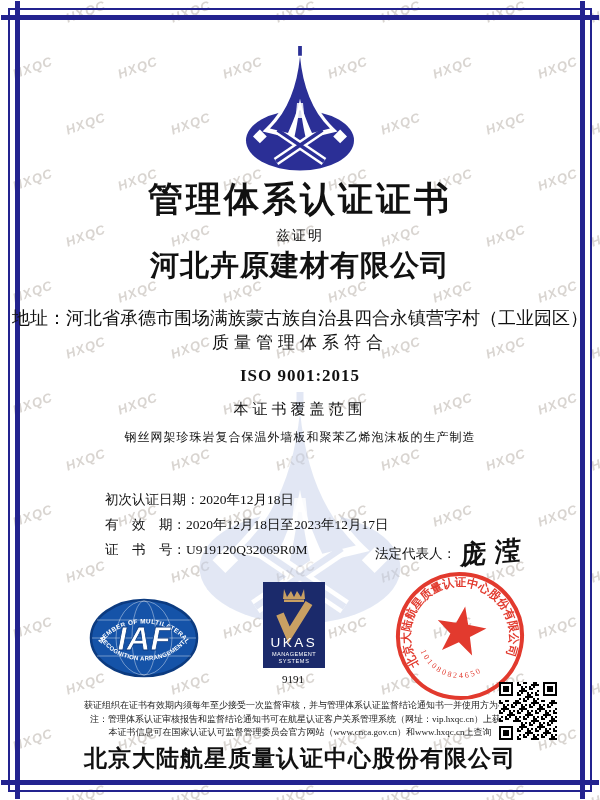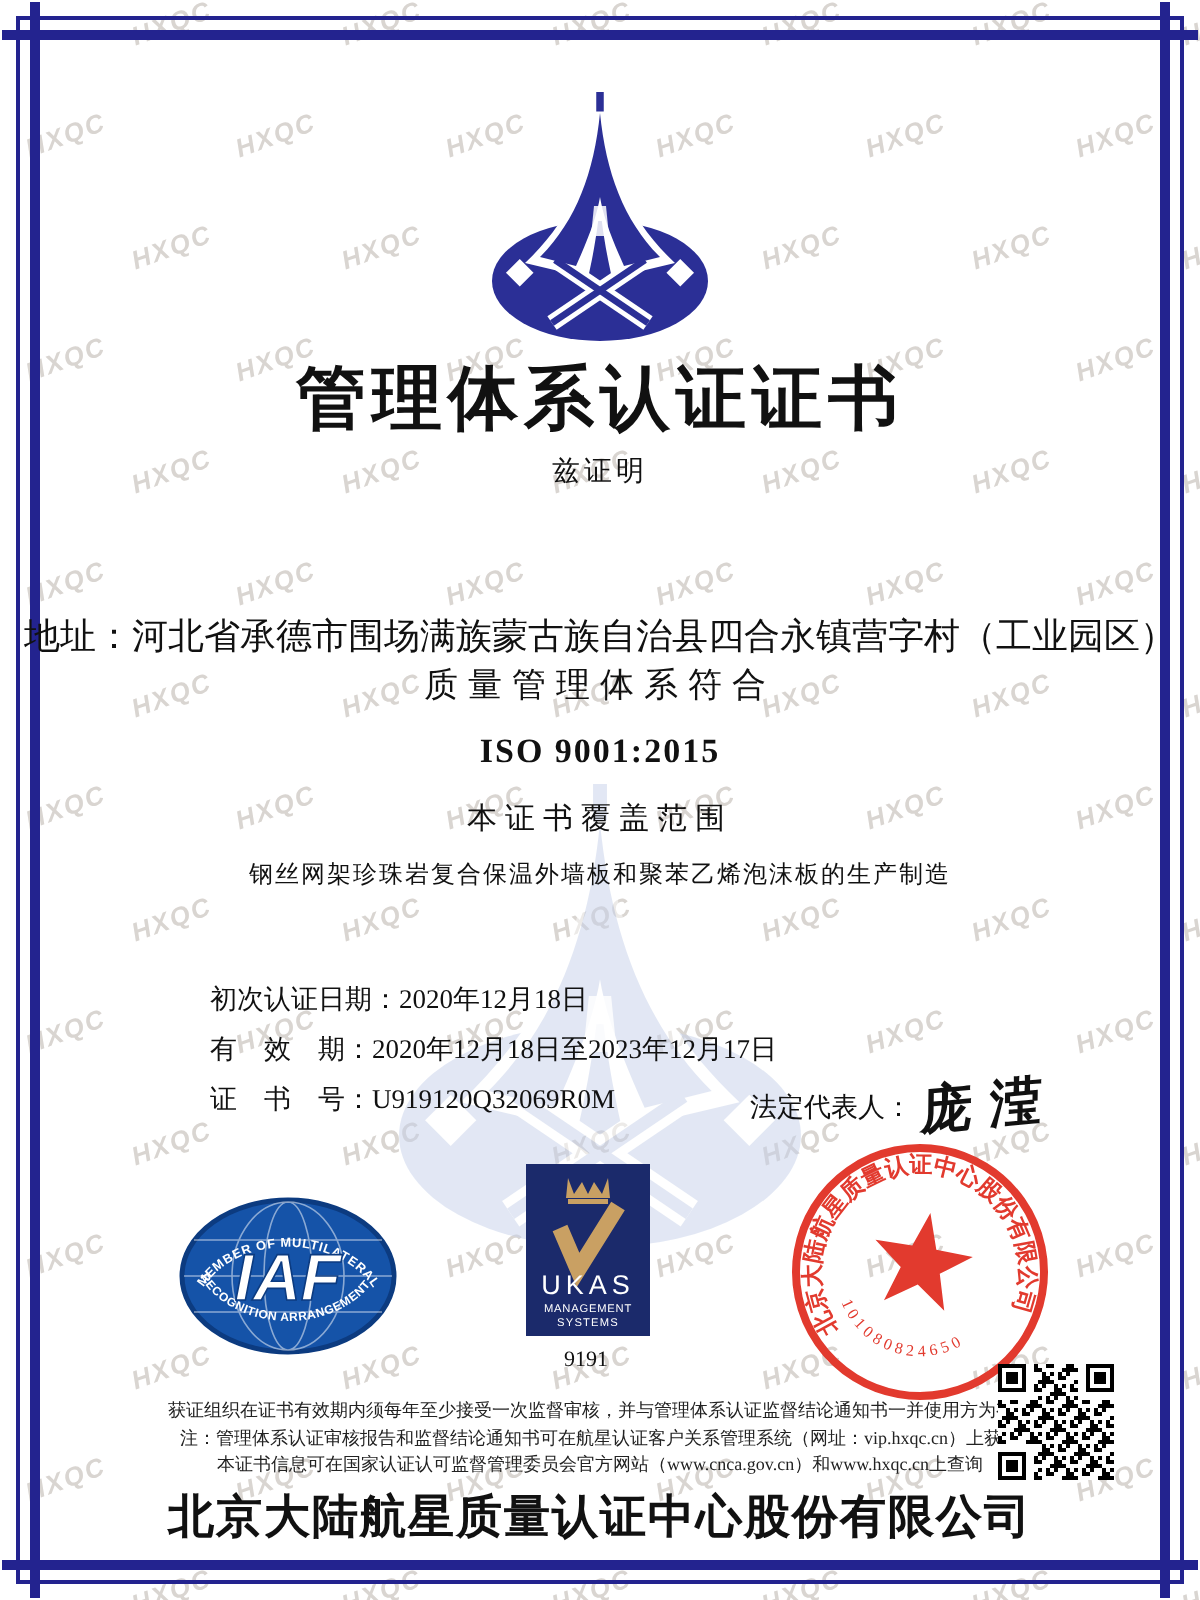--- a/index.html
+++ b/index.html
@@ -180,20 +180,21 @@
   <div class="corner c-tr"></div>
   <div class="corner c-bl"></div>
   <div class="corner c-br"></div>
 
   <svg class="logo" viewBox="0 0 200 172">
       <use href="#hx-logo"></use>
     </svg>
 
   <div class="abs title">管理体系认证证书</div>
   <div class="abs certify">兹证明</div>
+  <div class="abs company">河北卉原建材有限公司</div>
   <div class="abs address"><span>地址：</span><span>河北省承德市围场满族蒙古族自治县四合永镇营字村（工业园区）</span></div>
   <div class="abs system">质量管理体系符合</div>
   <div class="abs standard">ISO 9001:2015</div>
   <div class="abs scope-head">本证书覆盖范围</div>
   <div class="abs scope">钢丝网架珍珠岩复合保温外墙板和聚苯乙烯泡沫板的生产制造</div>
 
   <div class="details">
     <div class="detail-row">
       <span>初次认证日期：</span><span>2020年12月18日</span>
     </div>

